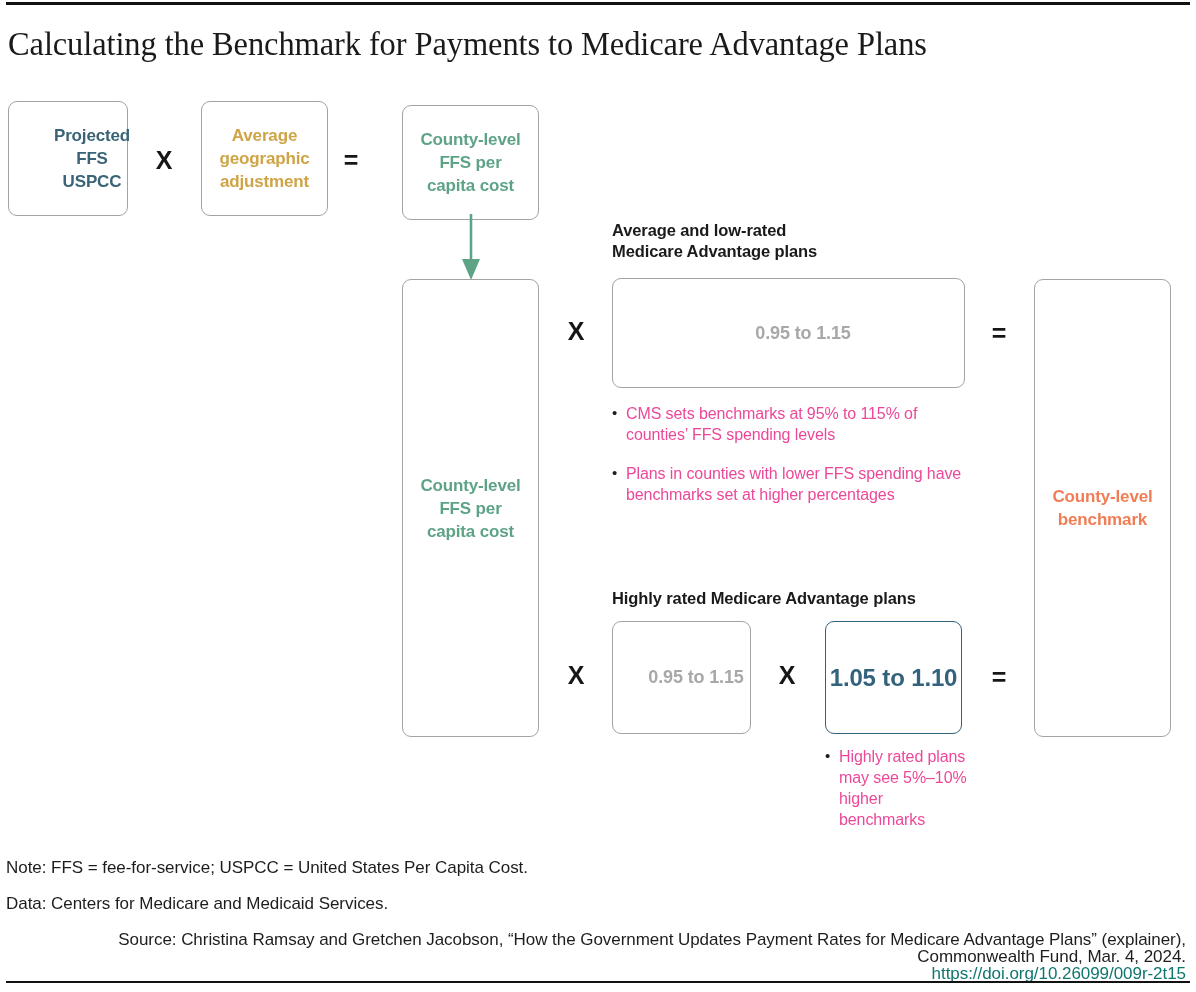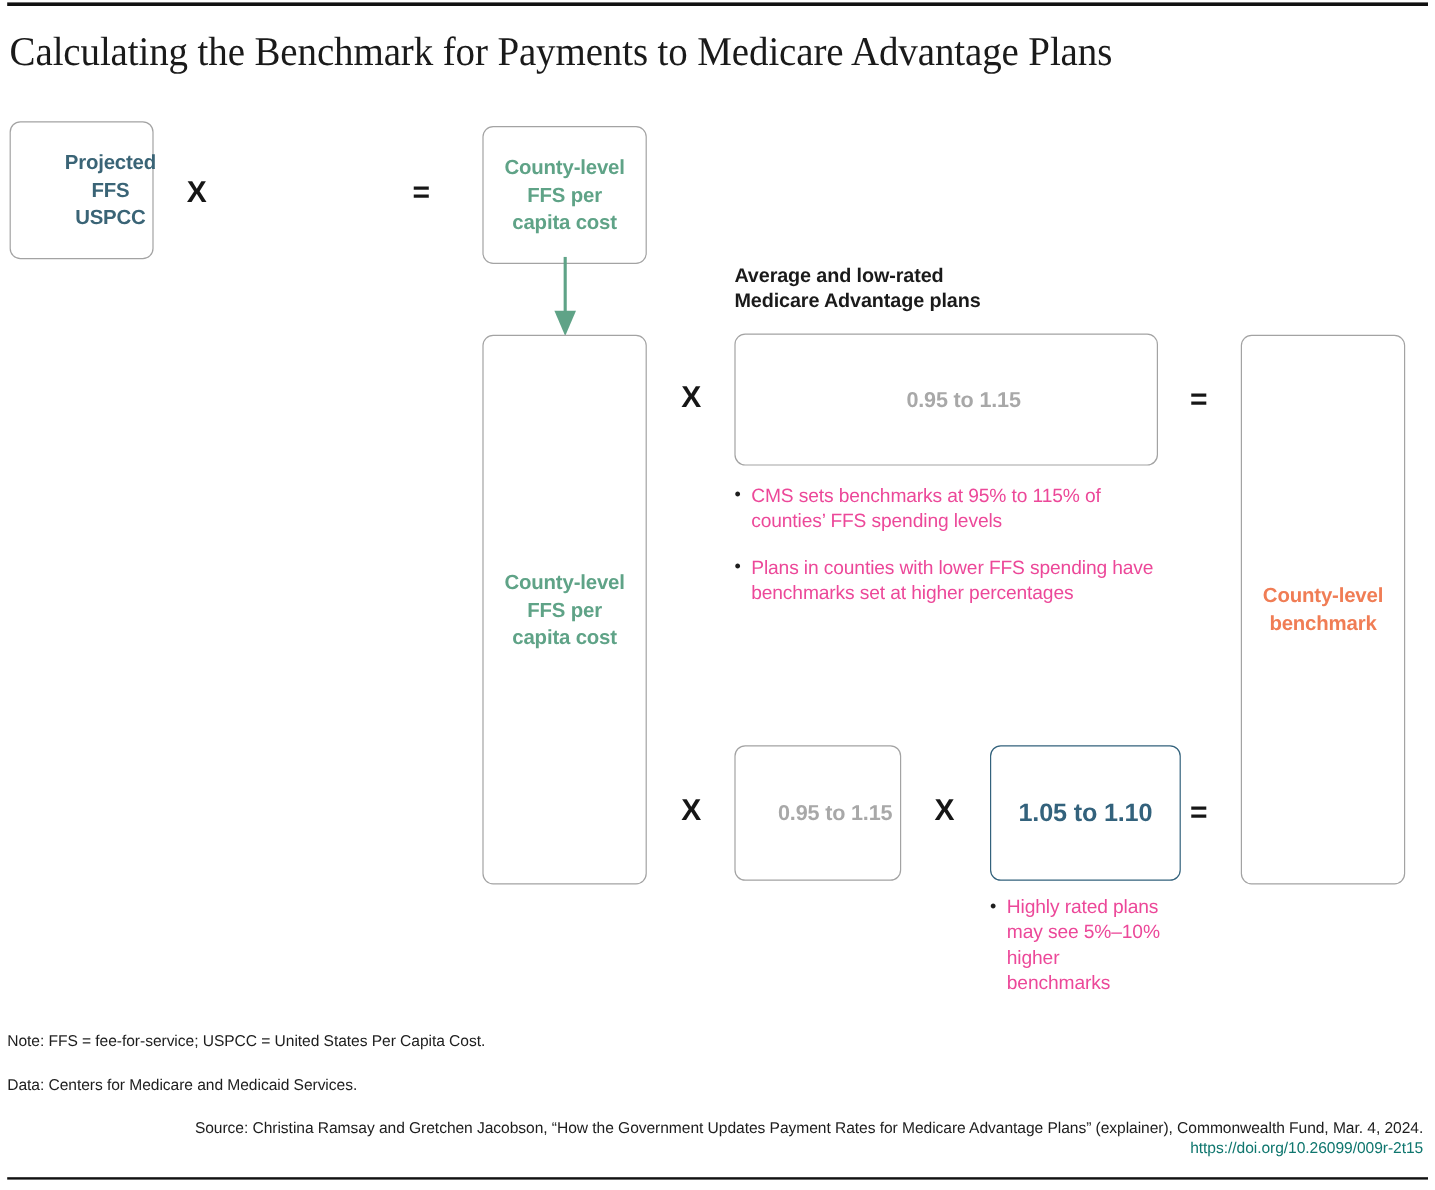--- a/index.html
+++ b/index.html
@@ -130,21 +130,21 @@
     top: -1px;
     font-size: 15px;
     color: #1e1e1e;
   }
   .bullets.narrow li { line-height: 21px; }
 
   
   .foot {
     position: absolute;
     left: 6px;
-    font-size: 13px;
+    font-size: 17px;
     line-height: 17px;
     color: #1d1d1d;
     letter-spacing: -0.05px;
   }
   .foot a,
   .doi-link {
     color: #0f766e;
     text-decoration: none;
   }
 </style>
@@ -159,20 +159,27 @@
 
   <div class="box c-blue" style="left:8px; top:101px; width:120px; height:115px;">
     <span>
       <span>Projected</span><br>
       <span>FFS USPCC</span>
     </span>
   </div>
 
   <div class="op" style="left:150px; top:148px; width:28px;">X</div>
 
+  <div class="box c-gold" style="left:201px; top:101px; width:127px; height:115px;">
+    <span>
+      <span>Average</span><br>
+      <span>geographic</span><br>
+      <span>adjustment</span>
+    </span>
+  </div>
 
   <div class="op eq" style="left:337px; top:148px; width:28px;">=</div>
 
   <div class="box c-green" style="left:402px; top:105px; width:137px; height:115px;">
     <span>
       <span>County-level</span><br>
       <span>FFS per</span><br>
       <span>capita cost</span>
     </span>
   </div>
@@ -201,30 +208,33 @@
     <span>0.95 to 1.15</span>
   </div>
 
   <ul class="bullets" style="left:612px; top:403px; width:360px;">
     <li>CMS sets benchmarks at 95% to 115% of counties’ FFS spending levels</li>
     <li>Plans in counties with lower FFS spending have benchmarks set at higher percentages</li>
   </ul>
 
   <div class="op eq" style="left:985px; top:321px; width:28px;">=</div>
 
+  <div class="group-head" style="left:612px; top:588px; width:400px;">
+    <span>Highly rated Medicare Advantage plans</span>
+  </div>
 
   <div class="op" style="left:562px; top:663px; width:28px;">X</div>
 
   <div class="box c-grey" style="left:612px; top:621px; width:139px; height:113px; font-size:18px;">
     <span>0.95 to 1.15</span>
   </div>
 
   <div class="op" style="left:773px; top:663px; width:28px;">X</div>
 
-  <div class="box teal-outline c-teal" style="left:825px; top:621px; width:159px; height:113px; font-size:21px;align-items:center;">
+  <div class="box teal-outline c-teal" style="left:825px; top:621px; width:137px; height:113px; font-size:24px;align-items:center;">
     <span>1.05 to 1.10</span>
   </div>
 
   <ul class="bullets narrow" style="left:825px; top:746px; width:148px;">
     <li>Highly rated plans may see 5%–10% higher benchmarks</li>
   </ul>
 
   <div class="op eq" style="left:985px; top:665px; width:28px;">=</div>
 
   <div class="box c-orange" style="left:1034px; top:279px; width:137px; height:458px;">

